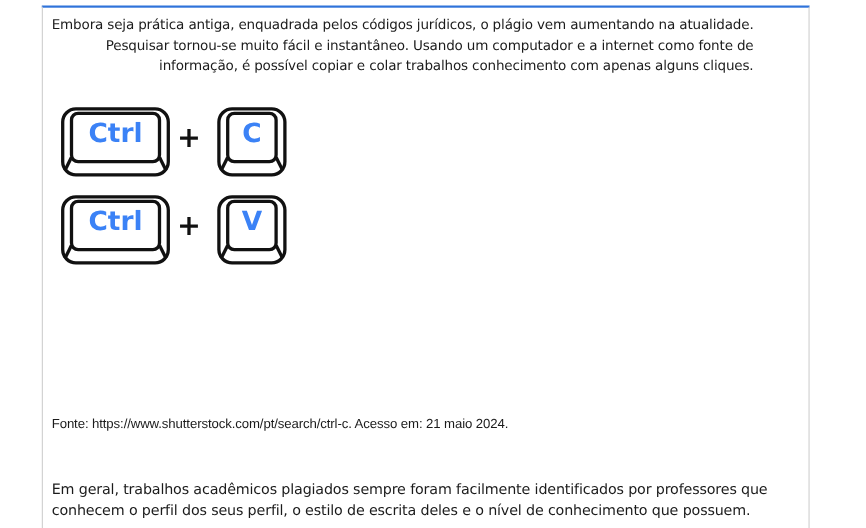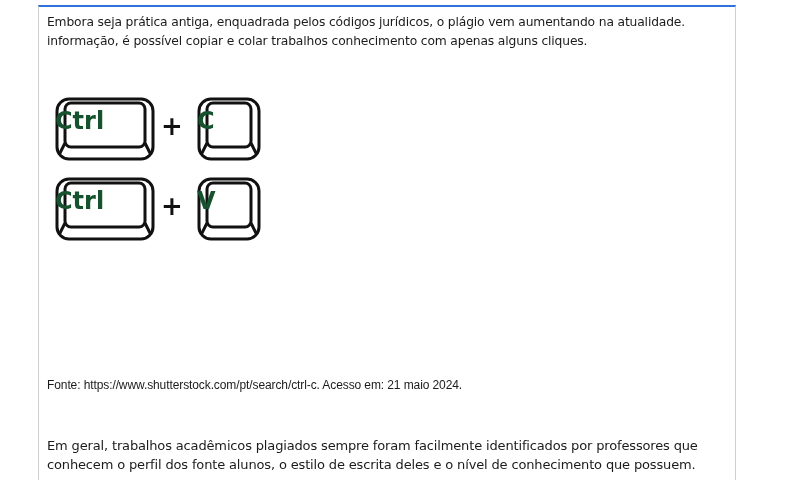--- a/index.html
+++ b/index.html
@@ -2,37 +2,38 @@
 <html><head>
 <meta charset="utf-8">
 <style>
   html, body { margin:0; padding:0; background:#ffffff; }
   body { width:787px; height:480px; overflow:hidden; position:relative;
          font-family:"DejaVu Sans", sans-serif; color:#1b1b1b; }
   .panel { position:absolute; left:38px; top:5px; width:698px; height:480px;
            border-top:2px solid #2f73da; border-left:1px solid #cfcfcf; border-right:1px solid #cfcfcf;
            box-sizing:border-box; }
   .para { position:absolute; left:8px; font-size:12.3px; line-height:19px; letter-spacing:-0.15px; white-space:nowrap; }
-  .p1 { top:6px; }
+  .p1 { top:6px;text-align:right; }
   .src { top:369px; font-family:"Liberation Sans", sans-serif; font-size:12px; letter-spacing:-0.1px; }
   .p2 { top:429px; font-size:13px; }
   .figure { position:absolute; left:16px; top:90px; width:210px; height:150px; }
   .key { position:absolute; }
   .key svg { display:block; }
-  .keylabel { position:absolute; left:0; right:0; font-family:"DejaVu Sans", sans-serif;
-              font-weight:bold; color:#14532d; }
+  .keylabel { position:absolute; left:0; right:0; text-align:center; font-family:"DejaVu Sans", sans-serif;
+              font-weight:bold; color:#3b82f6; }
   .plus { position:absolute; font-family:"DejaVu Sans", sans-serif; font-weight:bold; font-size:26px; color:#111; }
 </style>
 </head>
 <body>
 
 <div class="panel">
 
   <div class="para p1">
     <div>Embora seja prática antiga, enquadrada pelos códigos jurídicos, o plágio vem aumentando na atualidade.</div>
+    <div>Pesquisar tornou-se muito fácil e instantâneo. Usando um computador e a internet como fonte de</div>
     <div>informação, é possível copiar e colar trabalhos conhecimento com apenas alguns cliques.</div>
   </div>
 
   <div class="figure">
 
     <div class="key" style="left:0;top:0;">
       <svg width="100" height="64" viewBox="0 0 100 64">
         <rect x="2" y="2" width="96" height="60" rx="12" fill="#fff" stroke="#111" stroke-width="3"></rect>
         <rect x="10" y="6" width="80" height="44" rx="6" fill="#fff" stroke="#111" stroke-width="3"></rect>
         <line x1="10" y1="46" x2="4" y2="58" stroke="#111" stroke-width="3"></line>
@@ -69,15 +70,15 @@
         <line x1="54" y1="46" x2="60" y2="58" stroke="#111" stroke-width="3"></line>
       </svg>
       <div class="keylabel" style="top:10px;font-size:24px;">V</div>
     </div>
   </div>
 
   <div class="para src">Fonte: https://www.shutterstock.com/pt/search/ctrl-c. Acesso em: 21 maio 2024.</div>
 
   <div class="para p2">
     <div>Em geral, trabalhos acadêmicos plagiados sempre foram facilmente identificados por professores que</div>
-    <div>conhecem o perfil dos fonte alunos, o estilo de escrita deles e o nível de conhecimento que possuem.</div>
+    <div>conhecem o perfil dos seus perfil, o estilo de escrita deles e o nível de conhecimento que possuem.</div>
   </div>
 </div>
 
 </body></html>

